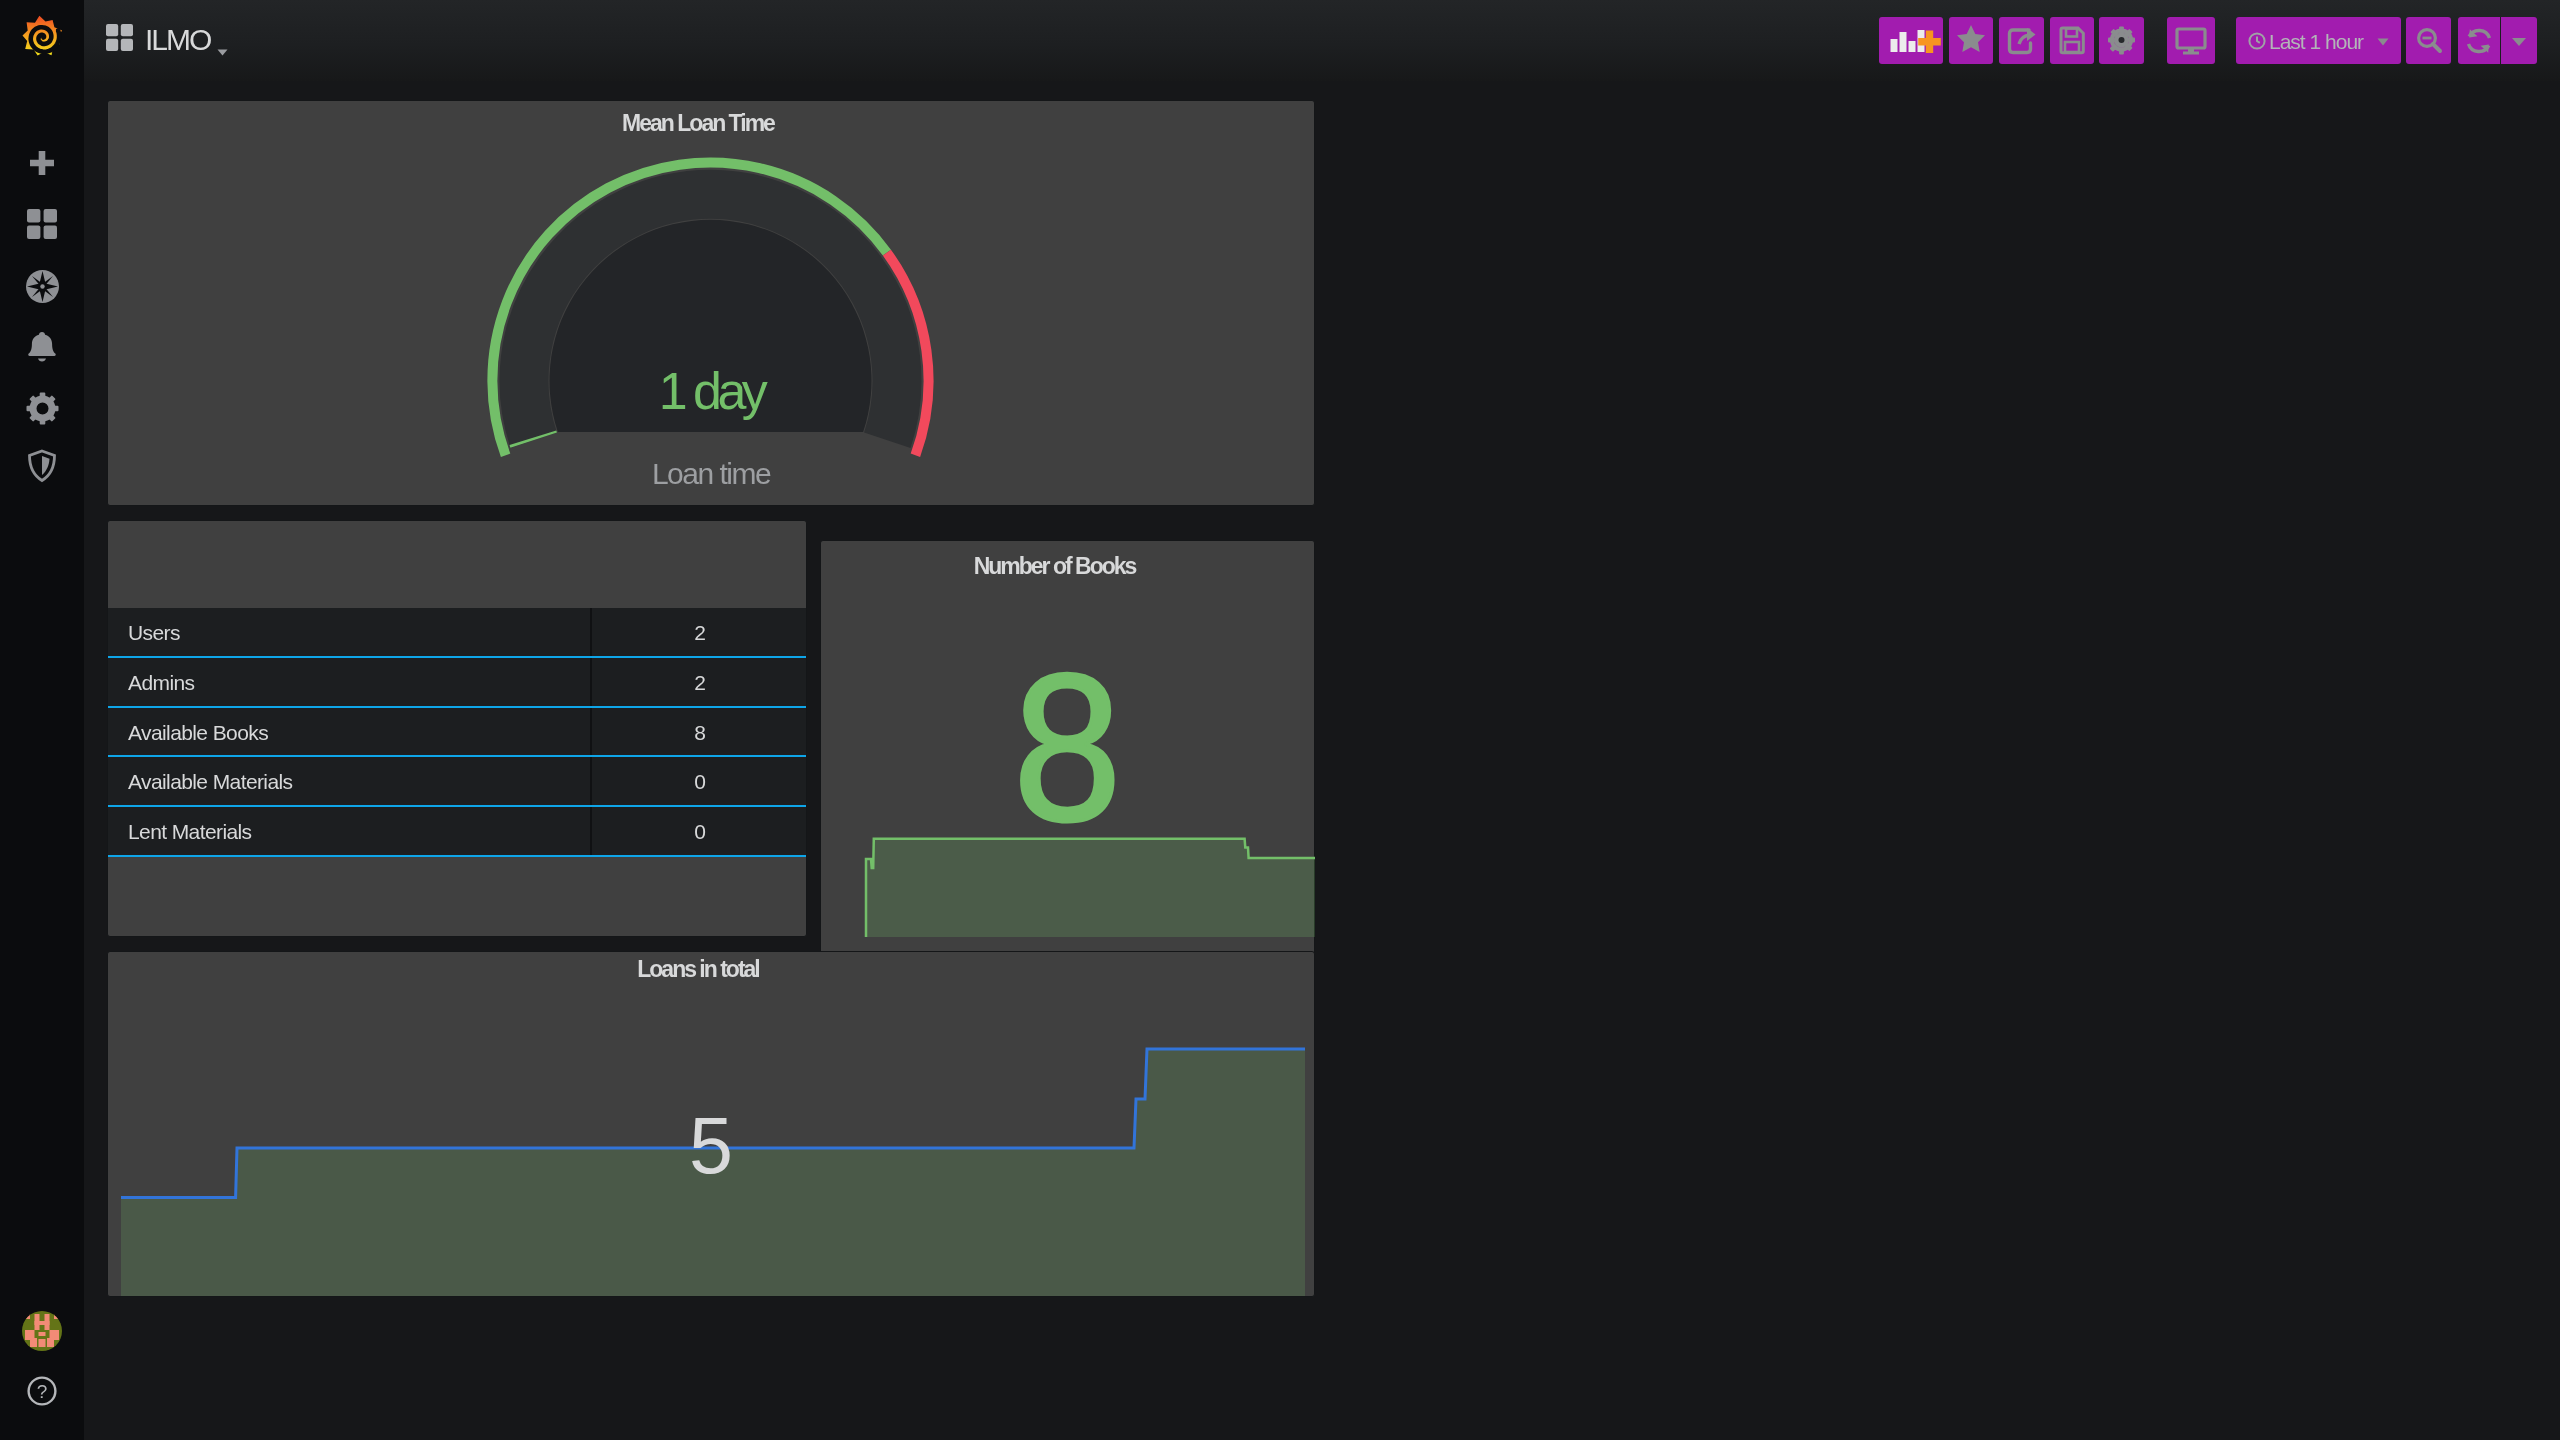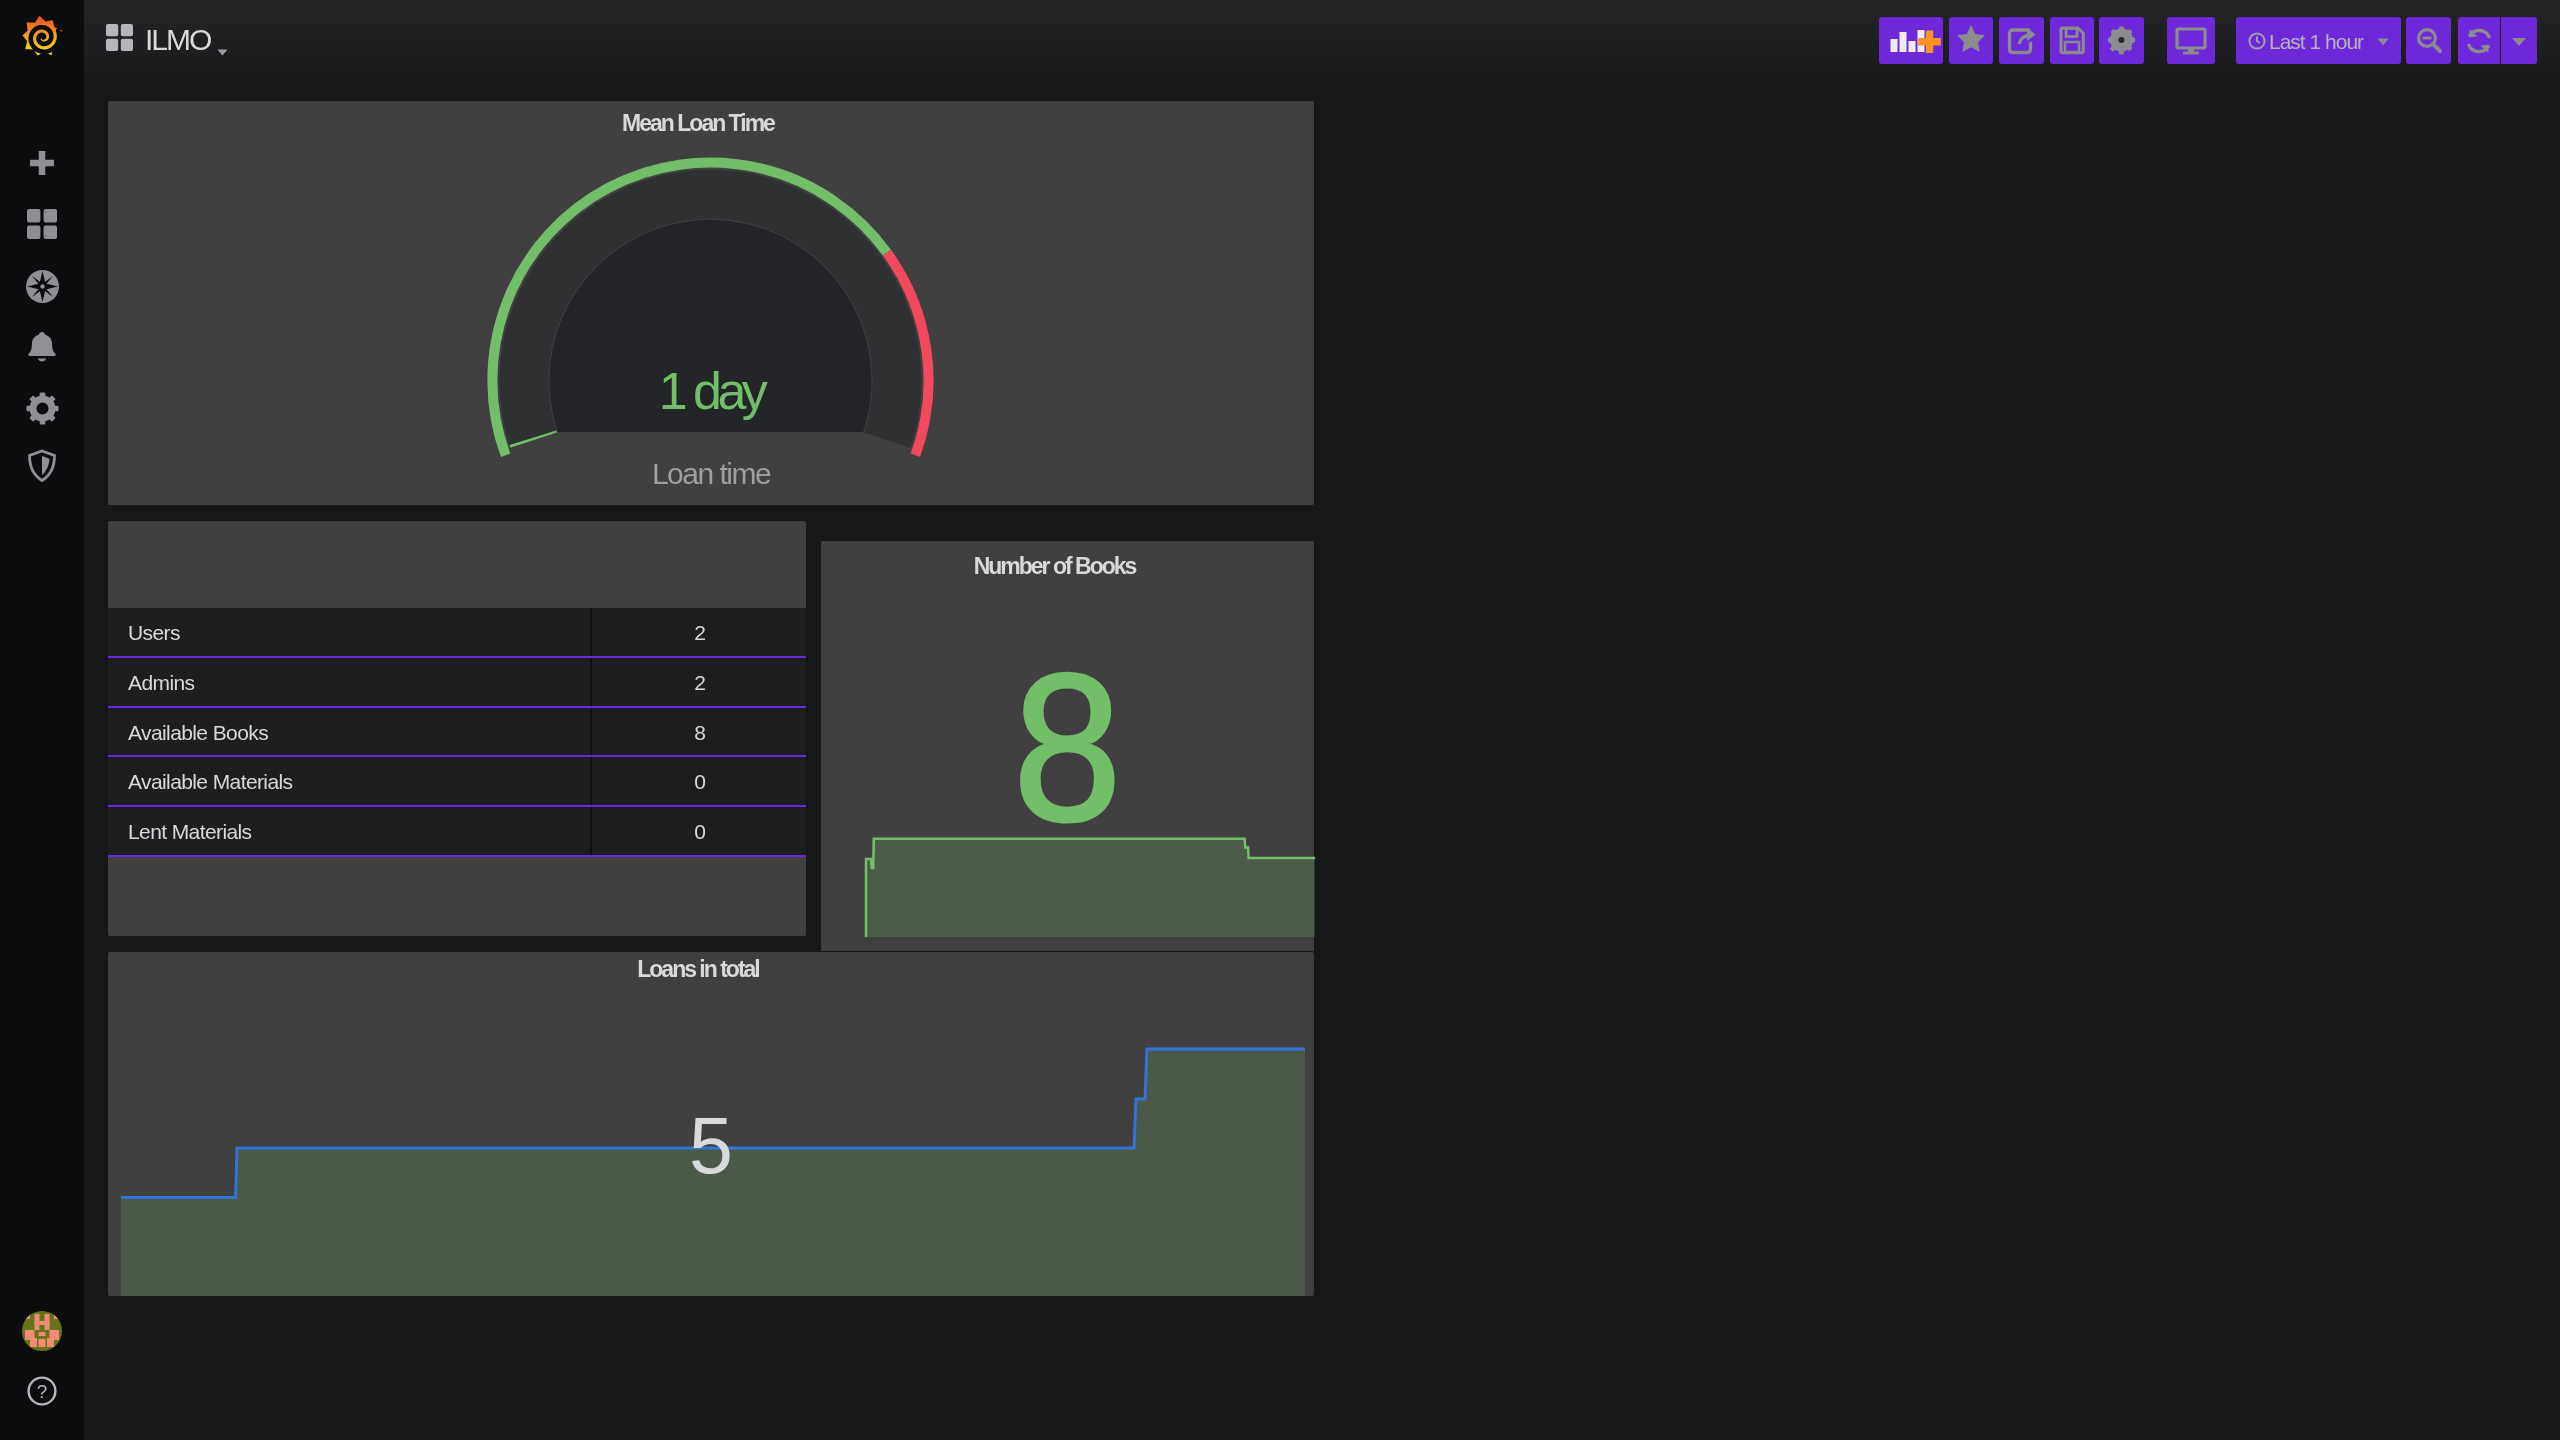--- a/index.html
+++ b/index.html
@@ -5,23 +5,23 @@
   * { margin:0; padding:0; box-sizing:border-box; }
   html,body { width:2560px; height:1440px; overflow:hidden; background:#161719;
     font-family:"Liberation Sans", sans-serif; }
   body { will-change: transform; }
   .sidebar { position:absolute; left:0; top:0; width:84px; height:1440px; background:#0b0c0e; }
   .navbar { position:absolute; left:84px; top:0; width:2476px; height:81px;
     background:linear-gradient(180deg,#232527 0%,#1d1f21 55%,#171819 100%); }
   .panel { position:absolute; background:#404040; border:1px solid #141618; border-radius:3px; }
   .ptitle { position:absolute; width:100%; text-align:center; color:#d8d9da;
     font-size:23px; font-weight:bold; letter-spacing:-2px; line-height:1; transform:translateX(-13px); }
-  .navbtn { position:absolute; top:17px; height:47px; background:#6d28d9; border-radius:3px; }
+  .navbtn { position:absolute; top:17px; height:47px; background:#a21caf; border-radius:3px; }
   .sideicon { position:absolute; left:0; width:84px; display:flex; justify-content:center; }
-  .trow { position:relative; height:49.8px; background:#1c1e20; border-bottom:2px solid #6d28d9; }
+  .trow { position:relative; height:49.8px; background:#1c1e20; border-bottom:2px solid #0ea5e9; }
   .trow .tm { position:absolute; left:20px; top:14px; color:#d8d9da; font-size:21px; letter-spacing:-0.6px; line-height:1; }
   .trow .tv { position:absolute; left:484px; width:216px; text-align:center; top:14px; color:#d8d9da; font-size:21px; line-height:1; }
   .trow::after { content:""; position:absolute; left:482px; top:0; width:2px; height:100%; background:#101113; }
 </style>
 </head>
 <body>
 
 <div class="navbar"></div>
 <div class="sidebar"></div>
 

